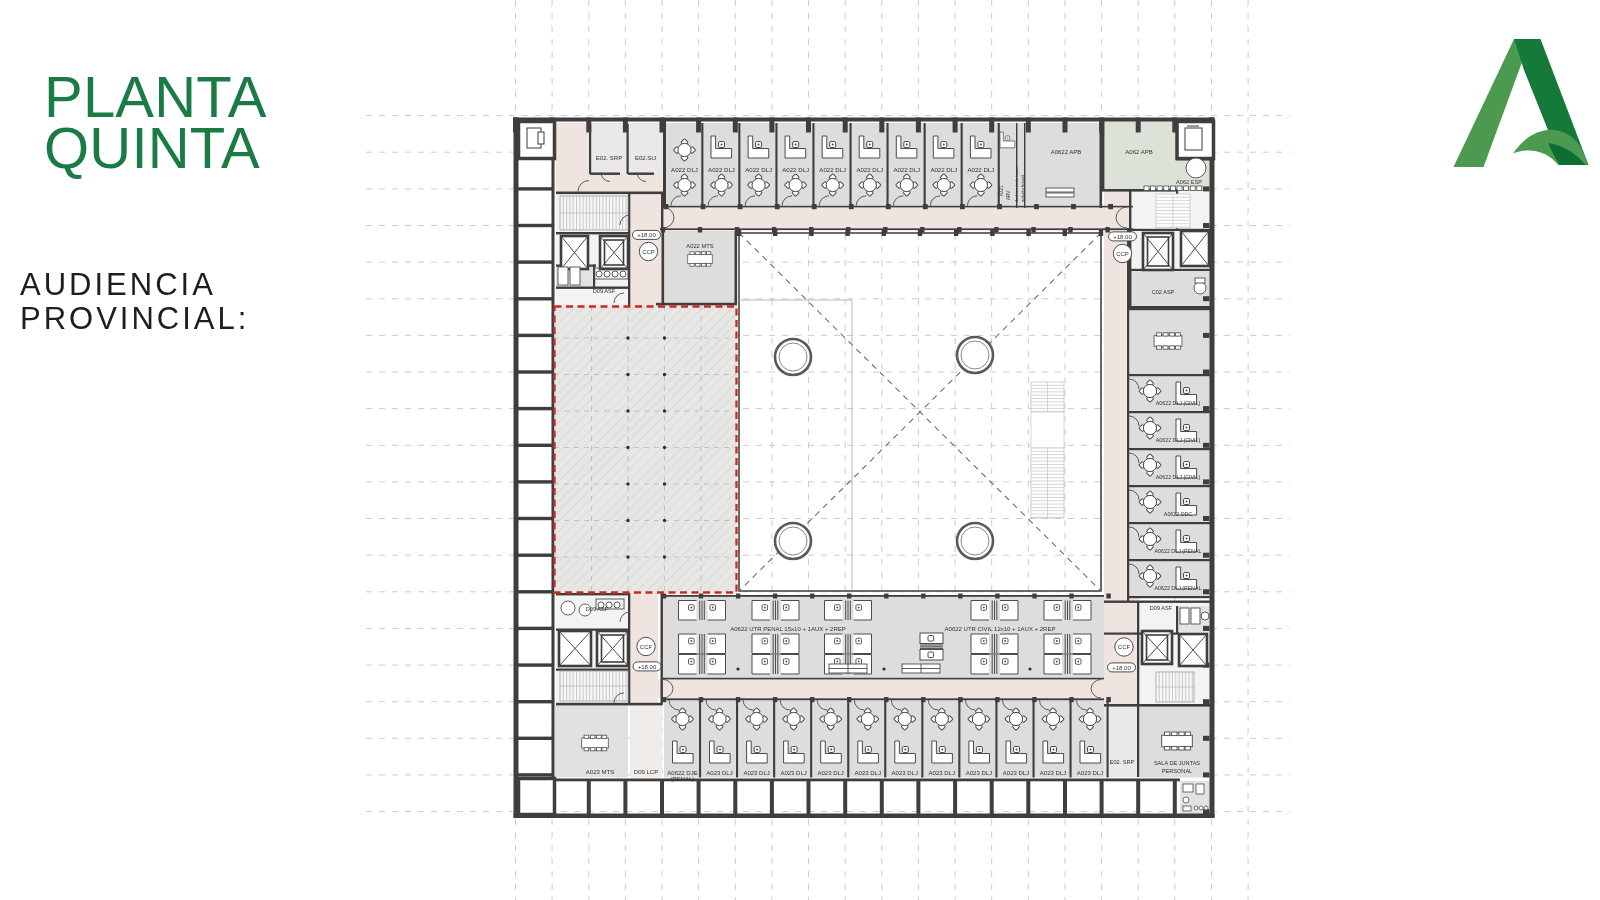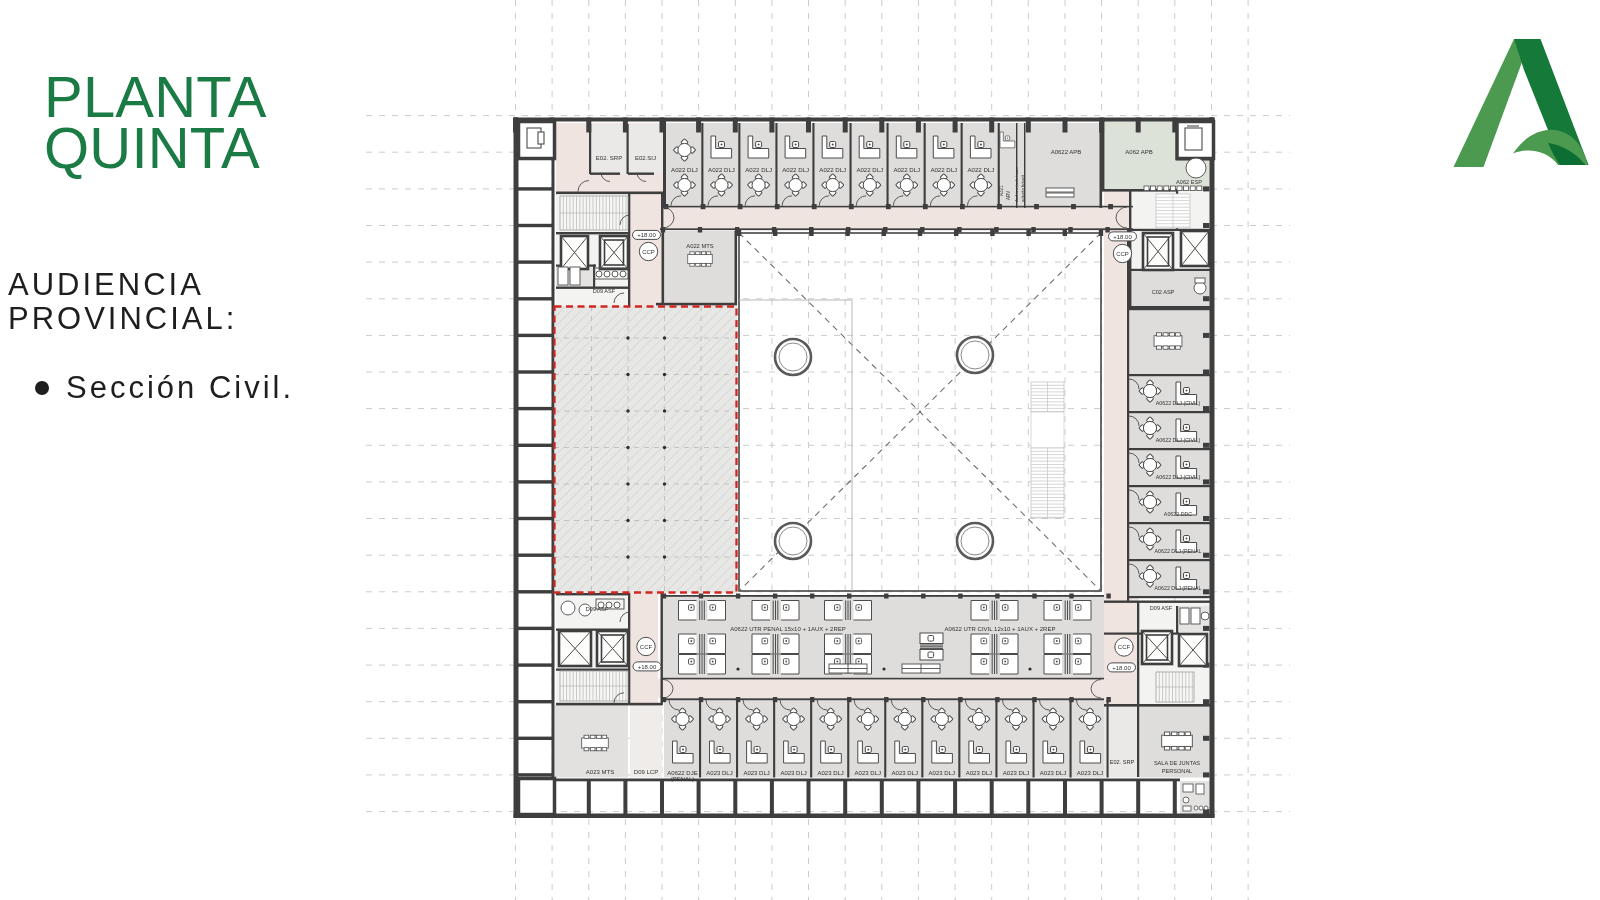--- a/index.html
+++ b/index.html
@@ -1,28 +1,27 @@
 <!DOCTYPE html>
 <html><head><meta charset="utf-8">
 <style>
 html,body{margin:0;padding:0;width:1600px;height:900px;background:#ffffff;overflow:hidden;
 font-family:"Liberation Sans",sans-serif;}
 .title{position:absolute;left:44px;top:71px;color:#1a7b44;font-weight:normal;font-size:58px;line-height:51px;letter-spacing:0.2px;}
-.body{position:absolute;left:8px;top:268px;color:#1e1e1e;font-size:31px;line-height:33.8px;letter-spacing:3px;}
+.body{position:absolute;left:20px;top:268px;color:#1e1e1e;font-size:31px;line-height:33.8px;letter-spacing:3px;}
 ul{margin:35px 0 0 0;padding-left:58px;list-style:none;}
 li{margin-bottom:35px;position:relative;}
 li:before{content:"";position:absolute;left:-31px;top:10px;width:14px;height:14px;border-radius:50%;background:#1e1e1e;}
 </style></head>
 <body>
 
 <div class="title">PLANTA<br>QUINTA</div>
 
 <div class="body">AUDIENCIA<br>PROVINCIAL:
 <ul>
-      <li>Sección Civil.</li>
     </ul>
 </div>
 
 <svg width="1600" height="900" viewBox="0 0 1600 900" style="position:absolute;left:0;top:0">
 <defs>
 <g id="deskL" stroke="#4c4c4c" stroke-width="1" fill="#fff">
  <path d="M0,0 h4.6 v12.5 h16 v9.5 h-20.6 z"></path>
  <rect x="7.5" y="5.5" width="6" height="6" rx="1.4"></rect>
  <circle cx="10.5" cy="8.5" r="1" fill="#4c4c4c" stroke="none"></circle>
 </g>

